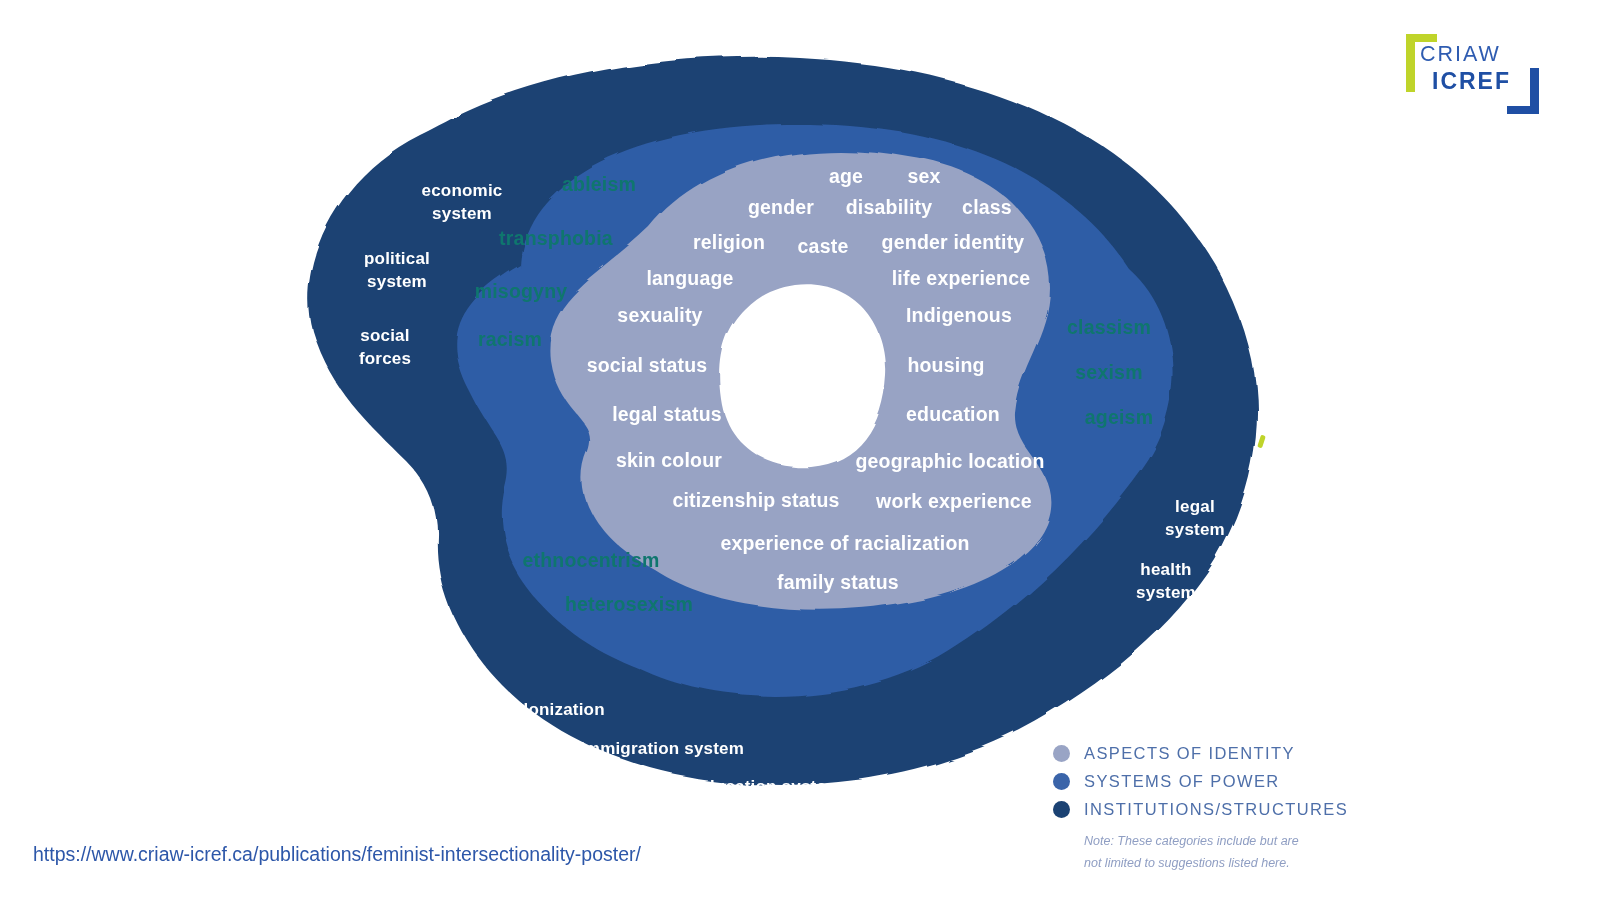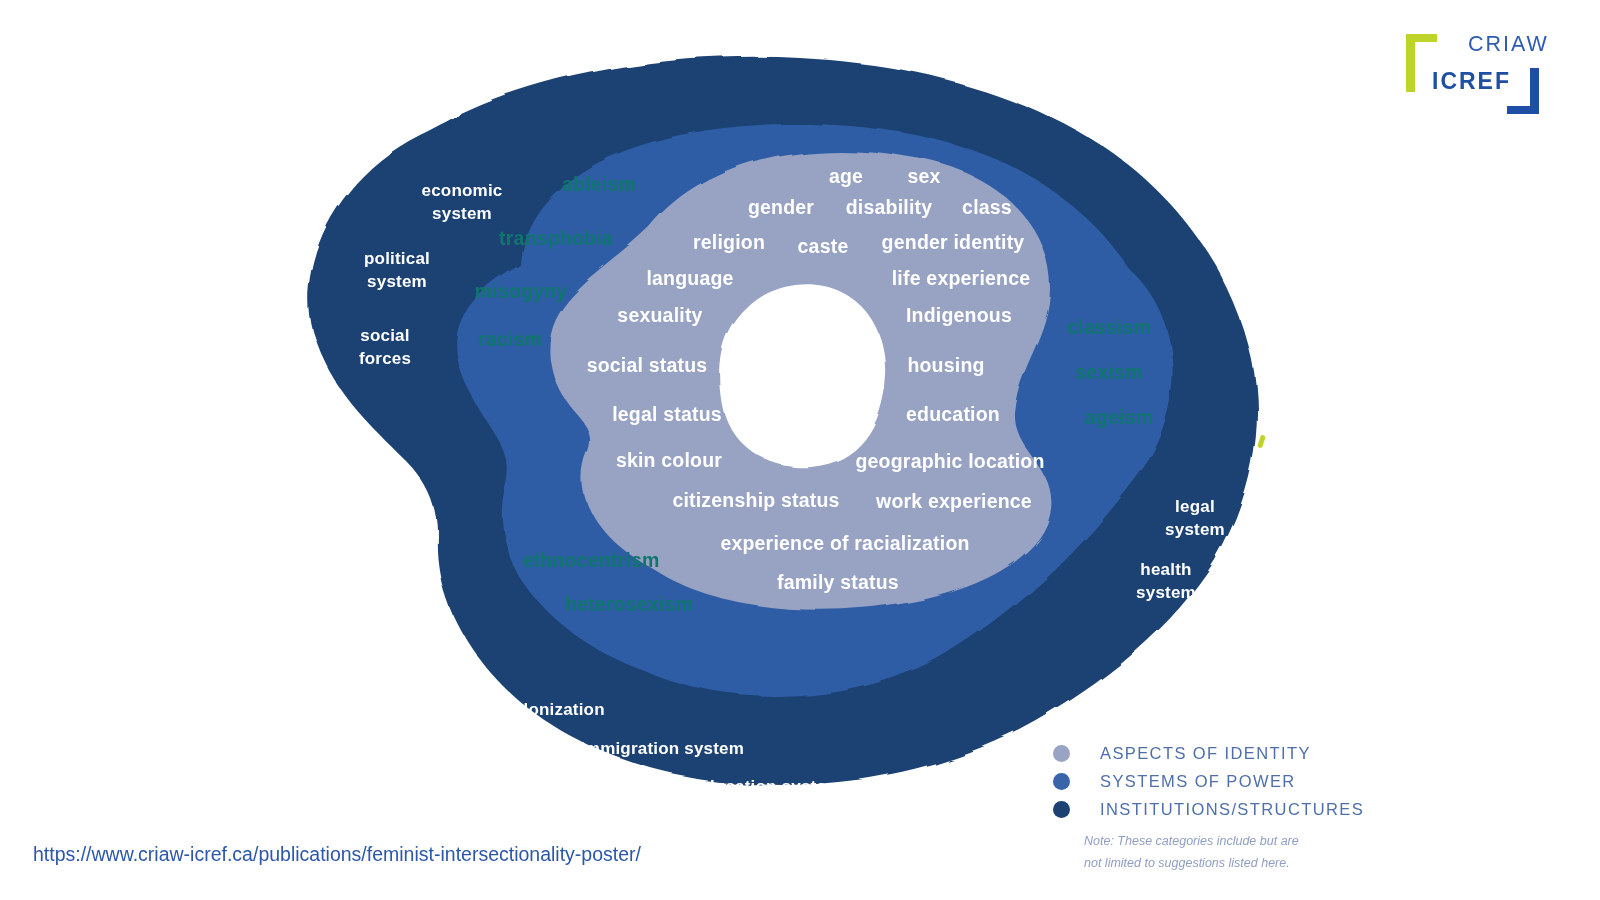--- a/index.html
+++ b/index.html
@@ -8,37 +8,37 @@
   .blobs{position:absolute;left:0;top:0;}
   .lbl{position:absolute;transform:translate(-50%,-50%);white-space:pre-line;text-align:center;
        font-weight:bold;letter-spacing:.2px;line-height:23px;}
   .lbl-outer{color:#ffffff;font-size:17px;margin-top:36px;}
   .lbl-mid{color:#0f766e;font-size:19.5px;}
   .lbl-inner{color:#ffffff;font-size:19.5px;}
   .lbl-center{color:#3a639f;font-size:14px;font-weight:600;line-height:19.5px;
               letter-spacing:.4px;width:190px;}
   
   .legend{position:absolute;left:1053px;top:739px;}
-  .legend-row{display:flex;align-items:center;height:28px;gap:16px;}
+  .legend-row{display:flex;align-items:center;height:28px;}
   .legend-dot{width:17px;height:17px;border-radius:50%;margin-right:14px;flex:0 0 auto;}
   .legend-label{font-size:16.5px;color:#4e6fa9;letter-spacing:1.4px;}
   .legend-note{margin:7px 0 0 31px;font-size:12.5px;font-style:italic;color:#8f9ec3;
                line-height:22px;white-space:pre-line;}
   
   .url-caption{position:absolute;left:33px;top:843px;font-size:19.5px;color:#2d57a9;}
   
   .logo{position:absolute;left:1398px;top:30px;width:150px;height:90px;}
   .logo .bar{position:absolute;background:#bfd42a;}
   .logo .bar-blue{position:absolute;background:#1f4fa4;}
   .logo-l-v{left:8px;top:4px;width:9px;height:58px;}
   .logo-l-h{left:8px;top:4px;width:31px;height:8px;}
   .logo-r-v{left:132px;top:38px;width:9px;height:46px;}
   .logo-r-h{left:109px;top:76px;width:32px;height:8px;}
-  .logo-t1{position:absolute;left:22px;top:2px;font-size:21.5px;letter-spacing:2px;
-           color:#2f5cb1;font-weight:400;margin-left:48px;}
+  .logo-t1{position:absolute;left:22px;top:12px;font-size:21.5px;letter-spacing:2px;
+           color:#2f5cb1;font-weight:400;}
   .logo-t2{position:absolute;left:34px;top:38px;font-size:23px;letter-spacing:2px;
            color:#1f4fa4;font-weight:bold;}
   .lime-speck{position:absolute;left:1259px;top:435px;width:5px;height:13px;background:#bfd42a;
               transform:rotate(18deg);border-radius:2px;}
 </style>
 </head>
 <body>
 
 <div class="stage">
 

